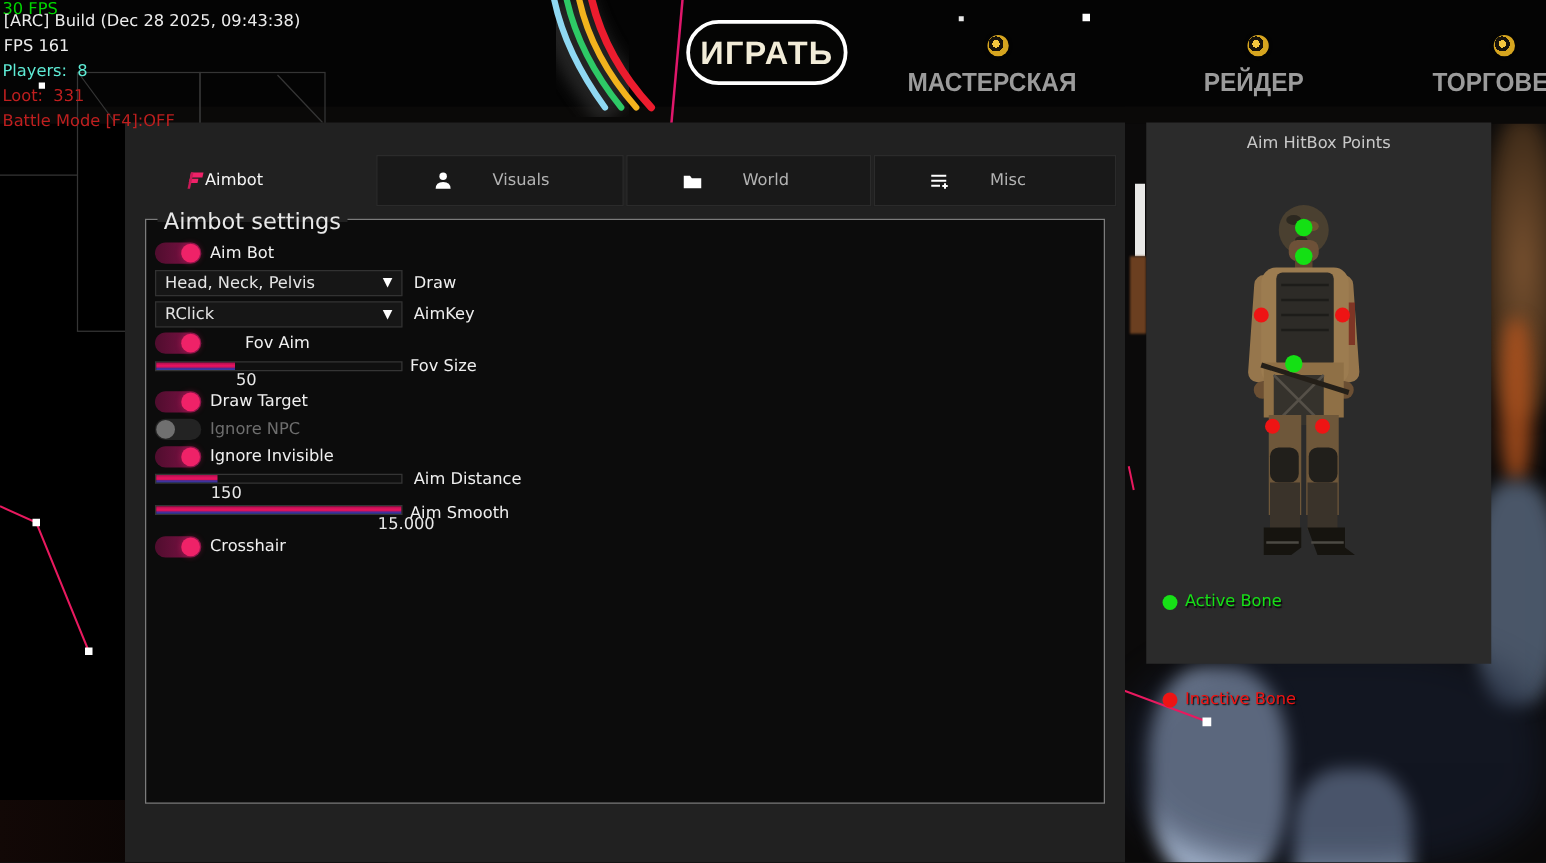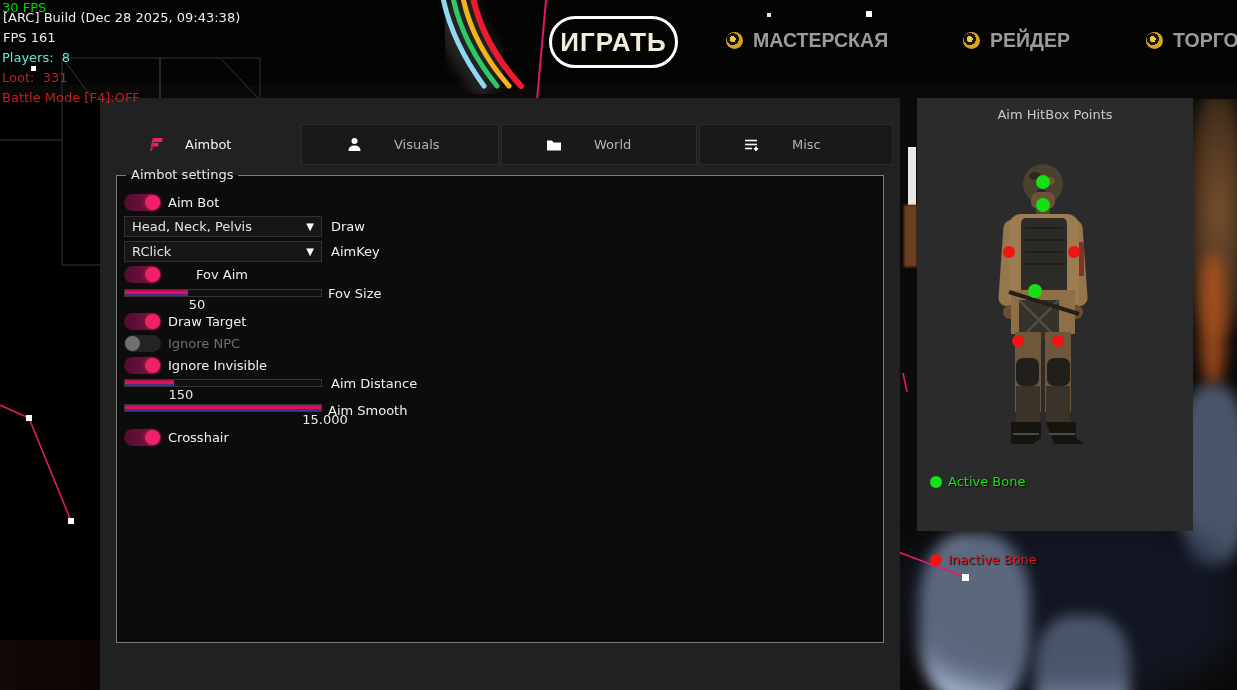--- a/index.html
+++ b/index.html
@@ -20,36 +20,36 @@
   
   #fx{left:0;top:0;z-index:4;pointer-events:none;}
 
   
   .dbg{position:absolute;font-size:13px;z-index:8;white-space:pre;}
 
   
   #play-btn{left:549px;top:16px;width:123px;height:46px;border:3px solid #ffffff;border-radius:30px;
     color:#f2ecd8;font:bold 26px "Liberation Sans",sans-serif;letter-spacing:1px;
     display:flex;align-items:center;justify-content:center;z-index:6;background:rgba(10,8,6,.35);}
-  .nav-item{position:absolute;top:28px;display:flex;align-items:center;gap:10px;z-index:6;}
+  .nav-item{position:absolute;top:28px;display:flex;align-items:center;gap:10px;z-index:6;flex-direction:column;}
   .coin{width:17px;height:17px;border-radius:50%;
     background:radial-gradient(circle at 40% 42%, #f4c63e 0 3px, #17120a 3px 6px, #d6a51f 6px 9px);
     box-shadow:0 0 3px rgba(0,0,0,.8);}
   .nav-label{font:bold 21px "Liberation Sans",sans-serif;color:#9b9b9b;letter-spacing:0px;transform:scaleX(.93);transform-origin:left center;white-space:nowrap;}
 
   
   #panel{left:100px;top:98px;width:800px;height:592px;background:#212121;z-index:5;}
   .tab{position:absolute;top:26px;height:41px;display:flex;align-items:center;}
   .tab.boxed{background:#191919;border:1px solid #2b2b2b;box-sizing:border-box;}
   .tab-label{font-size:13px;color:#b3b3b3;}
   .tab.active .tab-label{color:#f5f5f5;}
   .tab-icon{width:16px;height:16px;display:flex;align-items:center;justify-content:center;}
 
   #groupbox{left:16px;top:77px;width:768px;height:468px;background:#0c0c0c;border:1px solid #7c7c7c;box-sizing:border-box;}
-  #group-legend{position:absolute;left:9px;top:-9px;padding:0 5px;font-size:13px;color:#e8e8e8;
+  #group-legend{position:absolute;left:9px;top:-9px;padding:0 5px;font-size:18px;color:#e8e8e8;
     background:linear-gradient(180deg,#212121 50%,#0c0c0c 50%);}
 
   .toggle{position:absolute;left:7px;width:37px;height:17px;border-radius:9px;}
   .toggle .knob{position:absolute;top:1px;width:15px;height:15px;border-radius:50%;}
   .toggle.on{background:linear-gradient(90deg,#500d2e,#821348);}
   .toggle.on .knob{right:1px;background:#ef2268;box-shadow:0 0 5px rgba(239,34,104,.45);}
   .toggle.off{background:#232323;}
   .toggle.off .knob{left:1px;background:#707070;}
   .ctl-label{position:absolute;left:51px;font-size:13px;color:#f0f0f0;line-height:17px;}
   .ctl-label.dim{color:#6e6e6e;}
@@ -149,21 +149,21 @@
   <div class="coin"></div>
   <div class="nav-label">РЕЙДЕР</div>
 </div>
 <div class="nav-item" style="left:1146px;">
   <div class="coin"></div>
   <div class="nav-label">ТОРГОВЕЦ</div>
 </div>
 
 <div class="abs" id="panel">
 
-  <div class="tab active" style="left:16px;width:184px;padding-left:32px;gap:21px;">
+  <div class="tab active" style="left:16px;width:184px;padding-left:32px;">
     <span class="tab-icon">
       <svg width="15" height="15" viewBox="0 0 15 15">
           <g transform="skewX(-12) translate(3,0)">
         <rect x="1" y="1" width="10" height="4" fill="#ef2268"></rect>
         <rect x="1" y="6" width="7" height="3.4" fill="#ef2268"></rect>
         <rect x="1" y="1" width="2" height="13" fill="#c91a57"></rect>
           </g>
         </svg>
     </span>
     <span class="tab-label">Aimbot</span>

